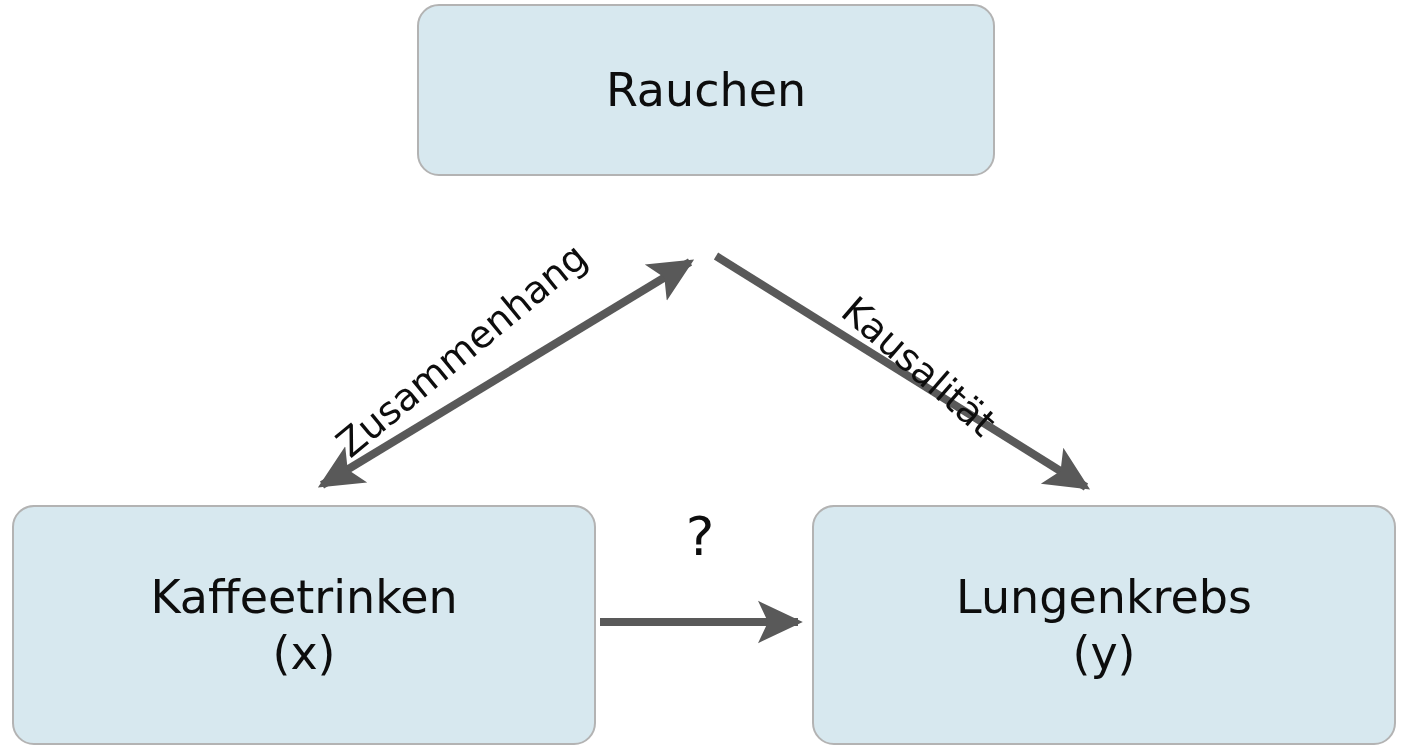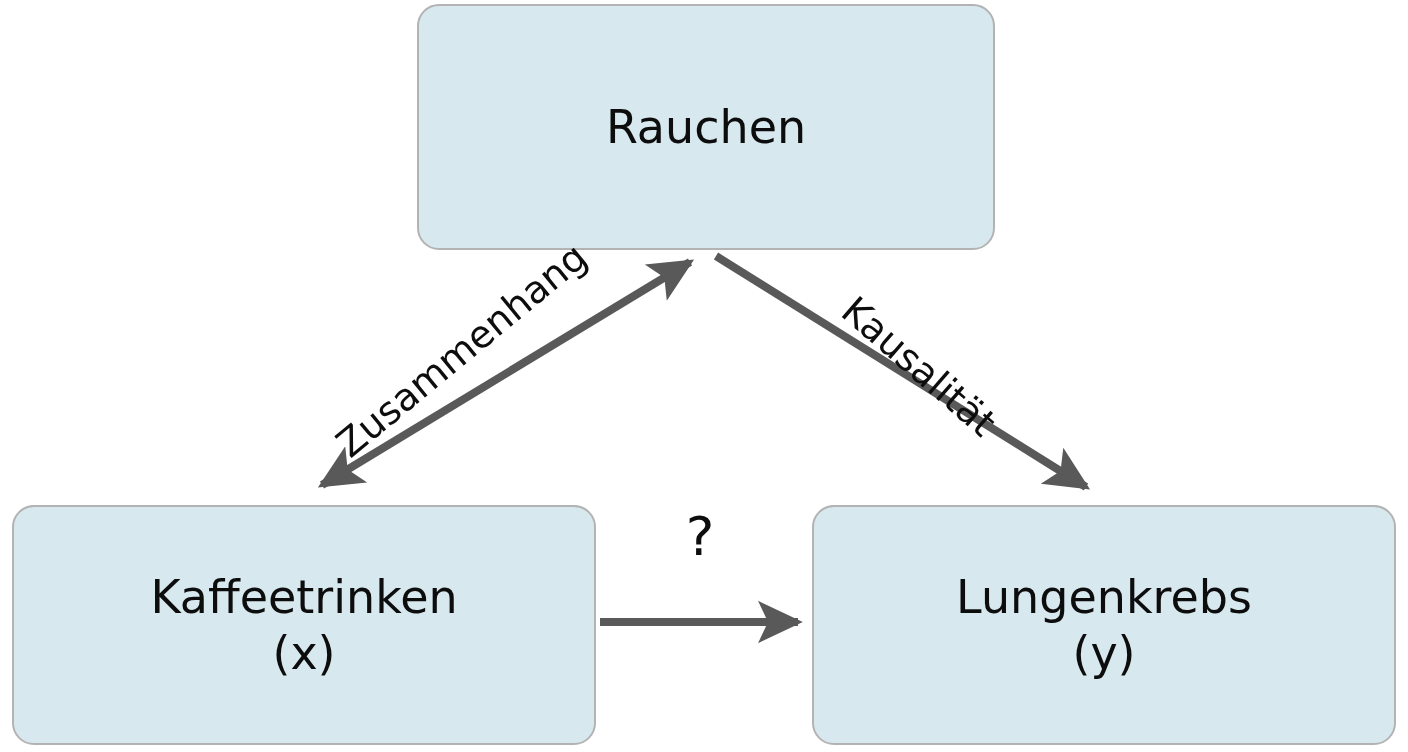--- a/index.html
+++ b/index.html
@@ -31,21 +31,21 @@
     font-weight: 400;
   }
   .node .line1, .node .line2 {
     display: block;
     white-space: nowrap;
   }
   #node-confounder {
     left: 417px;
     top: 4px;
     width: 578px;
-    height: 246px;
+    height: 172px;
     font-size: 46px;
   }
   #node-exposure {
     left: 12px;
     top: 505px;
     width: 584px;
     height: 240px;
     font-size: 46px;
   }
   #node-outcome {

